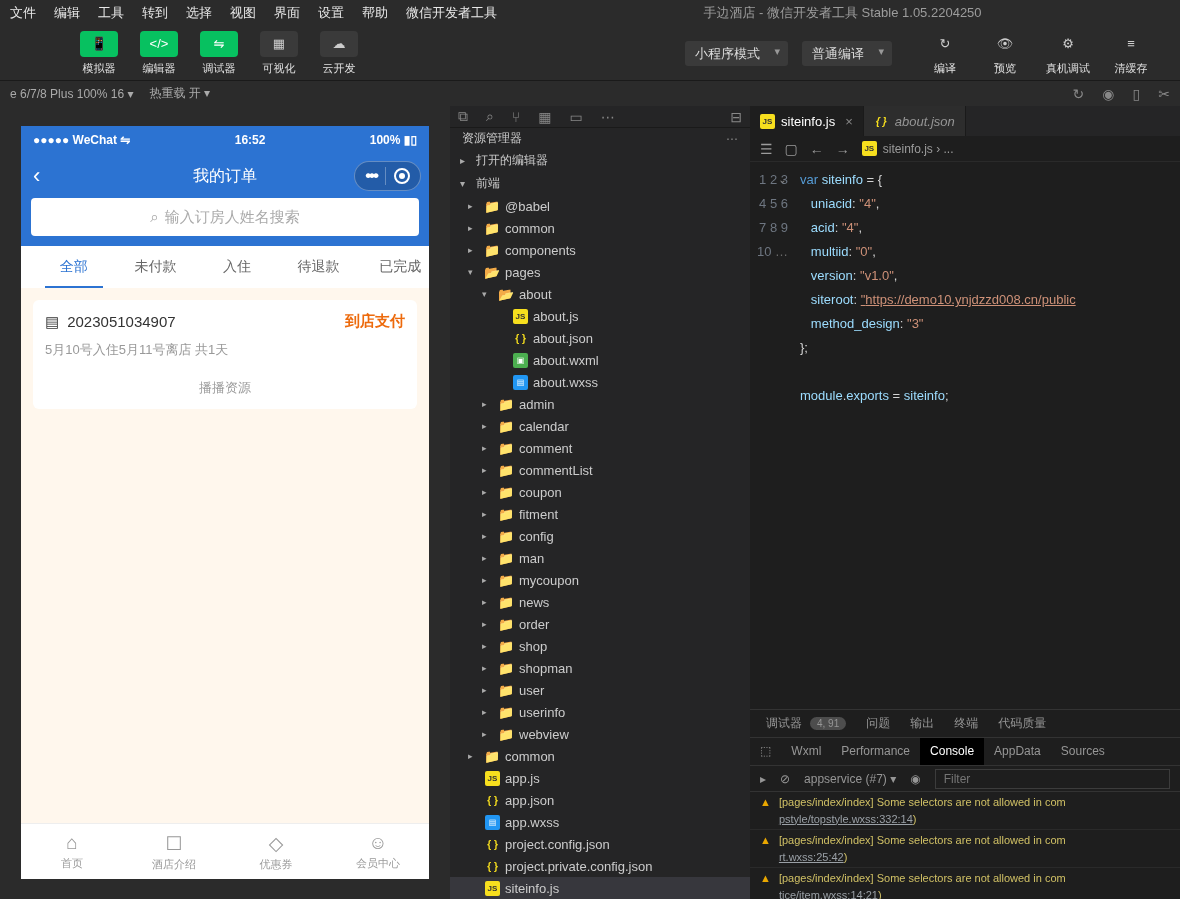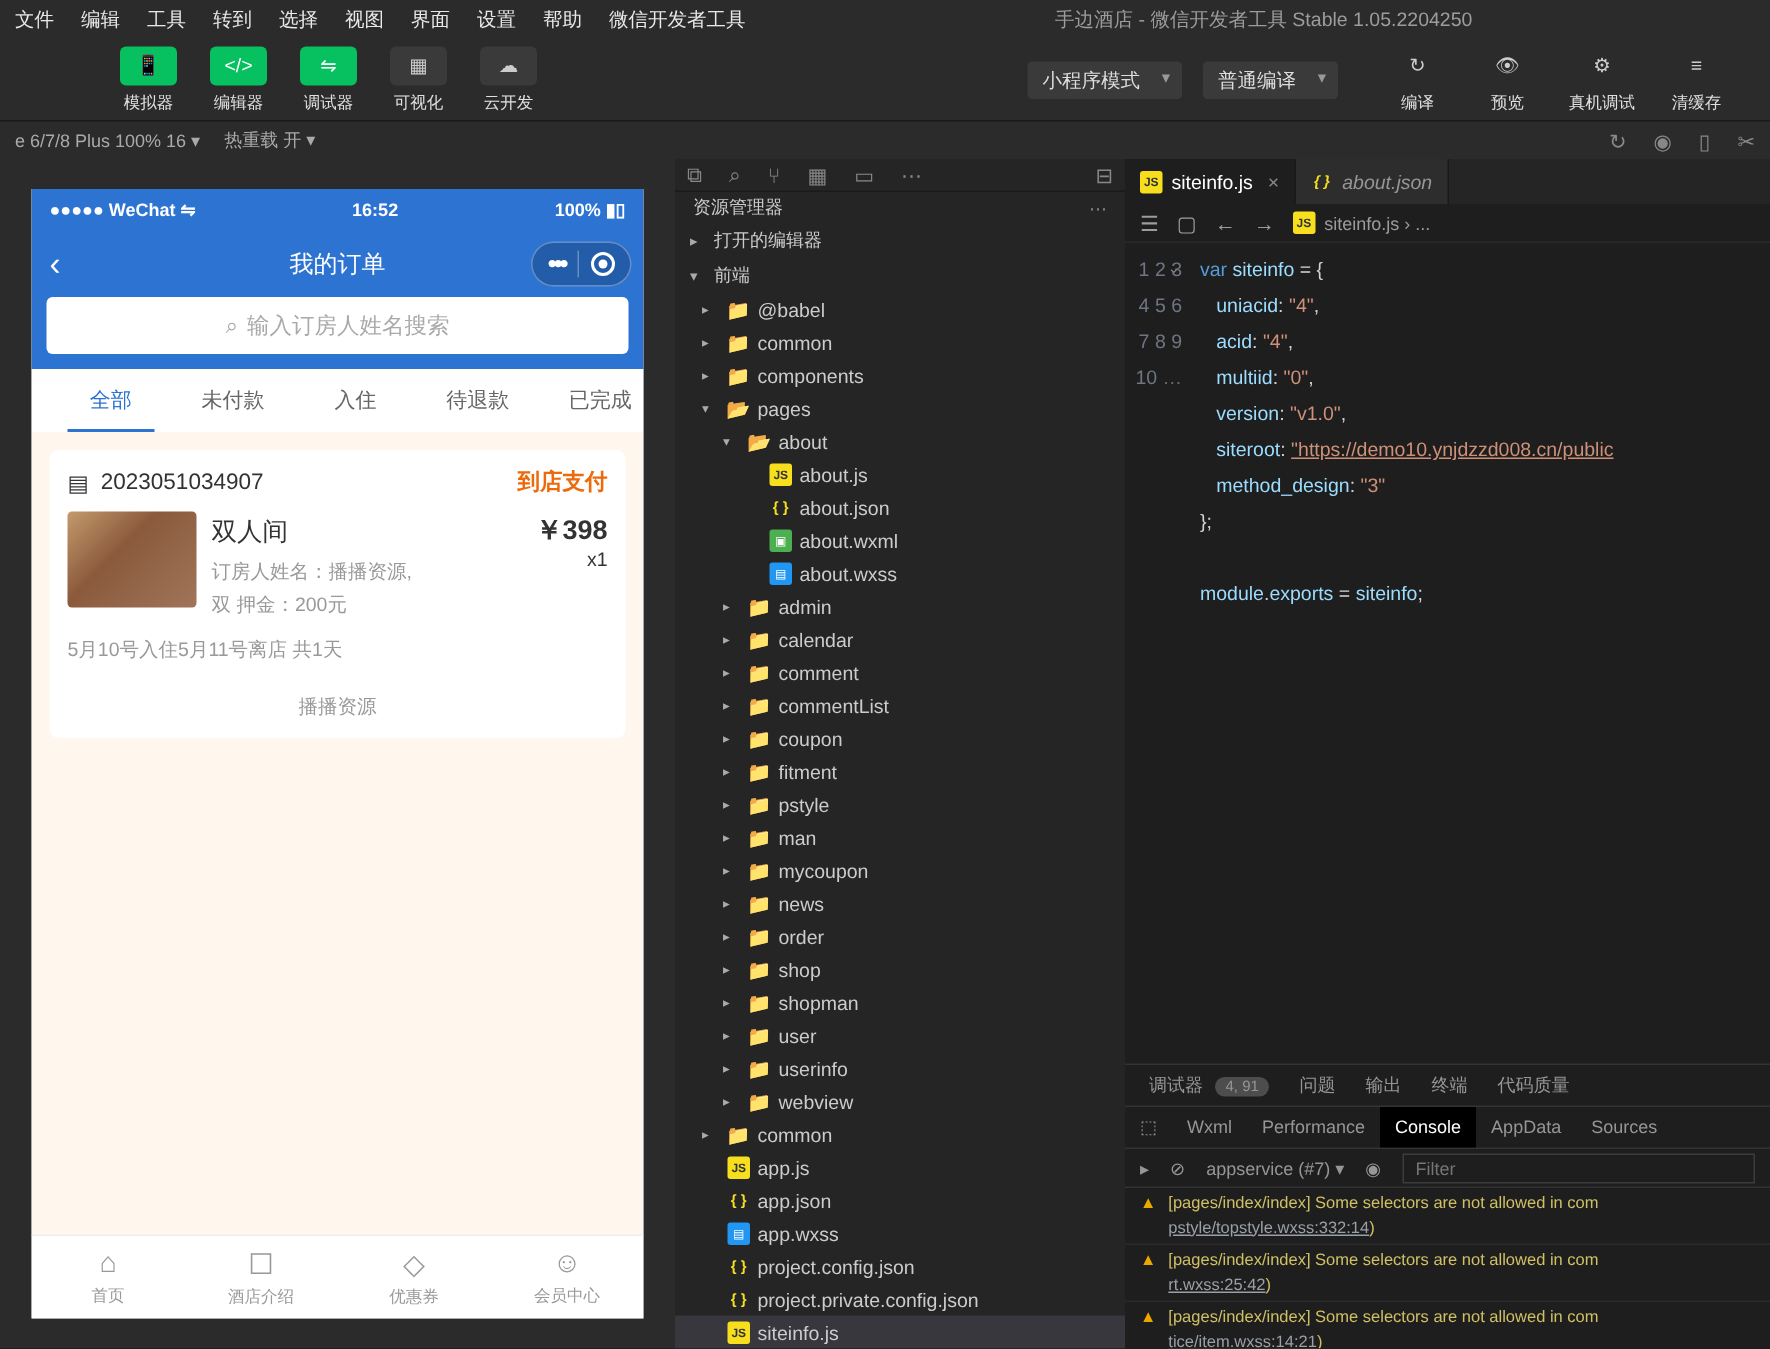--- a/index.html
+++ b/index.html
@@ -221,32 +221,20 @@
         <div class="p-tab">待退款</div>
         <div class="p-tab">已完成</div>
       </div>
       <div class="p-content">
         <div class="p-card">
           <div class="pc-head">
             <span>▤</span>
             <span>2023051034907</span>
             <span class="pay">到店支付</span>
           </div>
-          <div class="pc-body">
-            <div class="pc-img"></div>
-            <div class="pc-info">
-              <div class="room">双人间</div>
-              <div>订房人姓名：播播资源,</div>
-              <div>双 押金：200元</div>
-            </div>
-            <div class="pc-right">
-              <div class="price">￥398</div>
-              <div>x1</div>
-            </div>
-          </div>
           <div class="pc-foot">5月10号入住5月11号离店 共1天</div>
           <div class="pc-play">播播资源</div>
         </div>
       </div>
       <div class="p-nav">
         <div class="pn-item">
             <span class="ic">⌂</span>
             <span>首页</span>
           </div>
         <div class="pn-item">
@@ -360,21 +348,21 @@
           <span>coupon</span>
         </div>
         <div class="tree-item" style="padding-left: 32px;">
           <span class="arr">▸</span>
           <span class="fic folder">📁</span>
           <span>fitment</span>
         </div>
         <div class="tree-item" style="padding-left: 32px;">
           <span class="arr">▸</span>
           <span class="fic folder">📁</span>
-          <span>pstyle</span>
+          <span>config</span>
         </div>
         <div class="tree-item" style="padding-left: 32px;">
           <span class="arr">▸</span>
           <span class="fic folder">📁</span>
           <span>man</span>
         </div>
         <div class="tree-item" style="padding-left: 32px;">
           <span class="arr">▸</span>
           <span class="fic folder">📁</span>
           <span>mycoupon</span>

